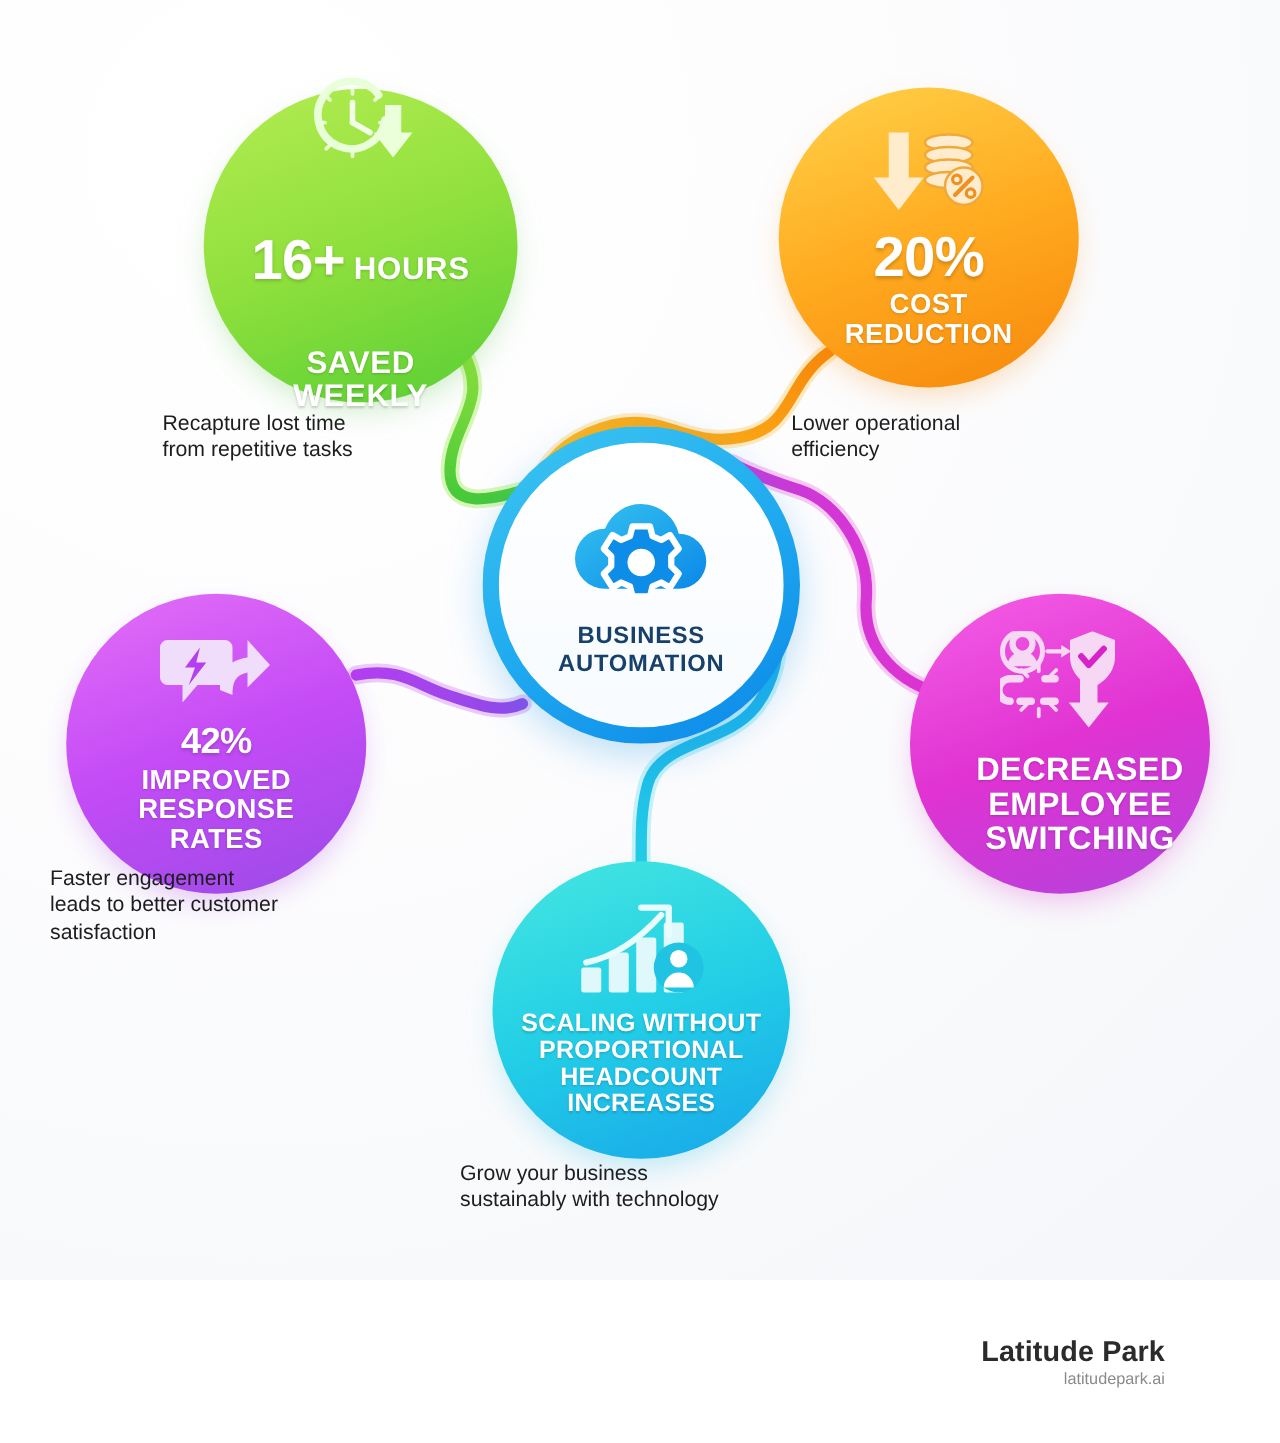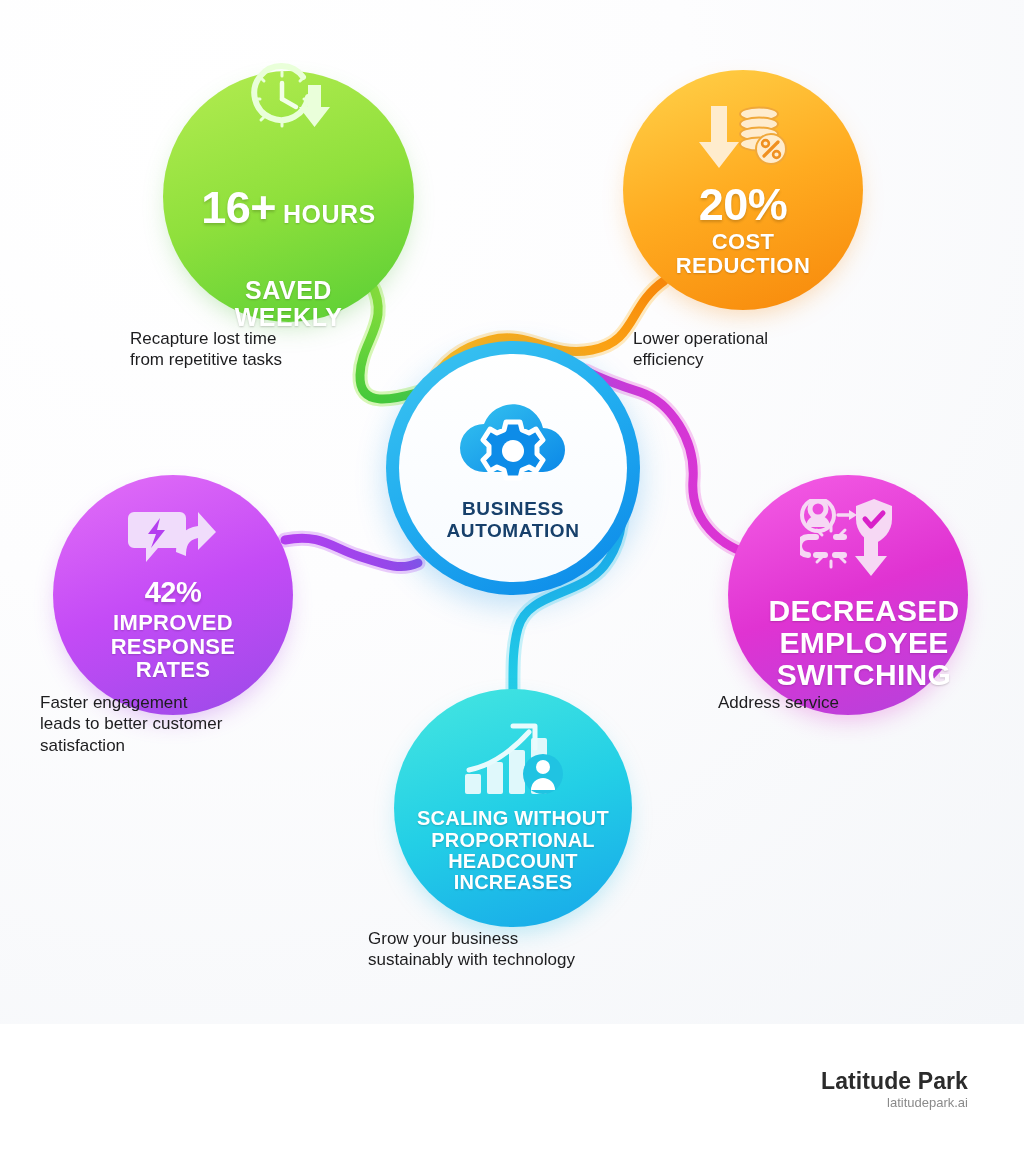--- a/index.html
+++ b/index.html
@@ -82,21 +82,21 @@
   #node-response .big { font-size:29px; margin-top:2px; }
   #node-response .lbl { font-size:22px; letter-spacing:.3px; margin-top:4px; }
 
   
   #node-switching {
     left:735px; top:482px; width:226px; height:226px;
     background:radial-gradient(circle at 32% 24%, #e92fd8 0%, #d821c9 38%, #a83ad6 100%);
     box-shadow:0 10px 26px rgba(215,35,200,.33);
   }
   #node-switching .ring { background:linear-gradient(160deg,#f55fe6,#e033d2,#b342dd); filter:blur(.4px); }
-  #node-switching .lbl { font-size:30px; letter-spacing:.3px; margin-top:8px;margin-left:32px; }
+  #node-switching .lbl { font-size:26px; letter-spacing:.3px; margin-top:8px;margin-left:32px; }
 
   
   #node-scaling {
     left:401px; top:696px; width:224px; height:224px;
     background:radial-gradient(circle at 32% 22%, #3ce0e0 0%, #24cfe4 38%, #1aa0e8 100%);
     box-shadow:0 10px 26px rgba(30,190,230,.35);
   }
   #node-scaling .ring { background:linear-gradient(160deg,#46e7e0,#23cfe6,#17a6ea); filter:blur(.4px); }
   #node-scaling .lbl { font-size:20px; letter-spacing:.2px; margin-top:6px;text-align:center; }
 
@@ -138,21 +138,21 @@
   #cap-switching { left:718px; top:692px; width:290px; }
   #cap-scaling   { left:368px; top:928px; width:290px; }
 
   
   #footer {
     position:absolute; left:0; top:1024px;
     width:1024px; height:130px;
     background:#ffffff;
     display:flex; flex-direction:column;
     align-items:flex-end; justify-content:center;
-    padding-right:56px;
+    padding-right:92px;
   }
   #footer .brand { font-size:23px; font-weight:bold; color:#2b2b2b; letter-spacing:.1px; }
   #footer .site  { font-size:13px; color:#8a8a8a; margin-top:0; }
 </style>
 </head>
 <body>
 
 <div id="canvas">
 
   <svg id="wires" viewBox="0 0 1024 1024">
@@ -377,21 +377,20 @@
   <div class="caption" id="cap-cost">
     <div>Lower operational</div>
     <div>efficiency</div>
   </div>
   <div class="caption" id="cap-response">
     <div>Faster engagement</div>
     <div>leads to better customer</div>
     <div>satisfaction</div>
   </div>
   <div class="caption" id="cap-switching">
-    <div>Address service</div>
   </div>
   <div class="caption" id="cap-scaling">
     <div>Grow your business</div>
     <div>sustainably with technology</div>
   </div>
 
 </div>
 
 <div id="footer">
   <div class="brand">Latitude Park</div>

